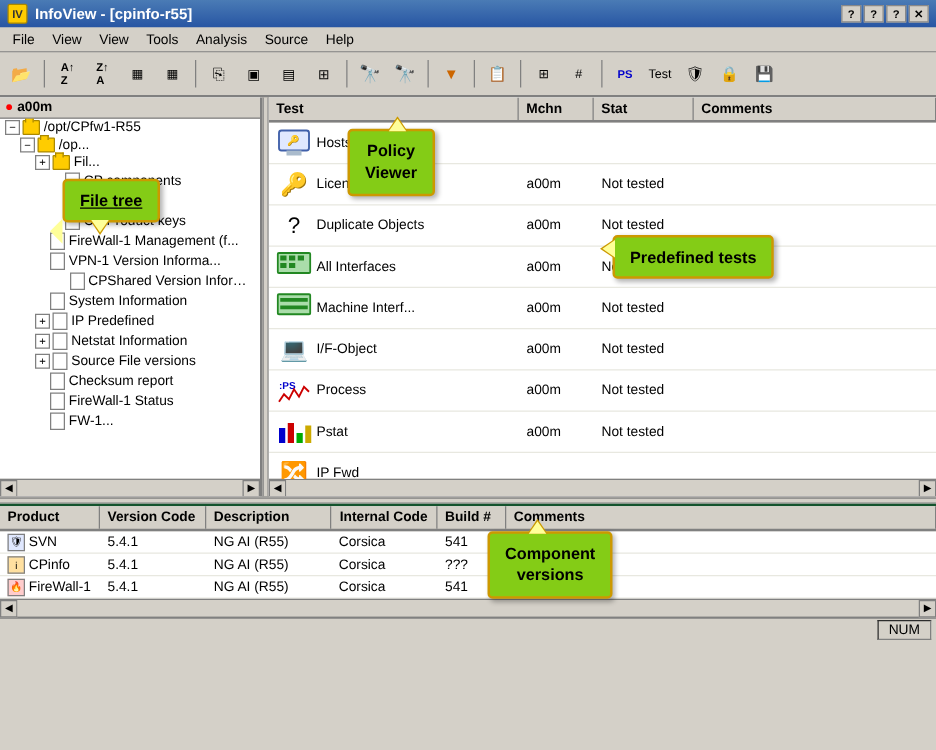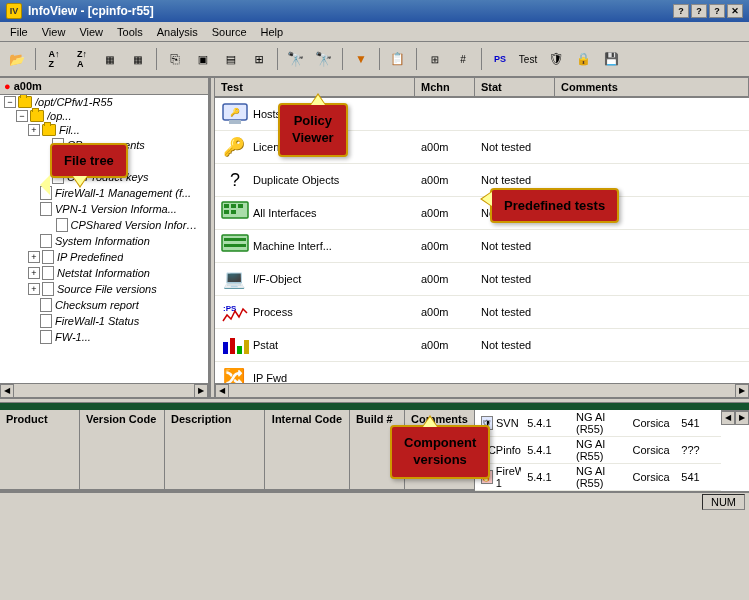--- a/index.html
+++ b/index.html
@@ -133,21 +133,21 @@
       border: 1px solid #aa8800;
       border-bottom: none;
     }
     .tree-item .file-icon {
       width: 12px; height: 14px;
       background: white;
       border: 1px solid #808080;
       margin-right: 3px; flex-shrink: 0;
       font-size: 7px;
     }
-    .tree-item-label { font-size: 11px; overflow: hidden; text-overflow: ellipsis; font-style: italic; }
+    .tree-item-label { font-size: 11px; overflow: hidden; text-overflow: ellipsis; }
     
     .right-panel {
       flex: 1;
       background: white;
       overflow: hidden;
       display: flex; flex-direction: column;
     }
     .right-header {
       display: flex;
       background: #d4d0c8;
@@ -196,23 +196,23 @@
       background: #d4d0c8;
       border: 1px solid #808080;
       display: flex; align-items: center; justify-content: center;
       font-size: 8px; cursor: pointer;
     }
     .scroll-track { flex: 1; height: 100%; background: #d4d0c8; }
     
     .bottom-panel {
       flex: 1;
       display: flex;
-      flex-direction: row;
+      flex-direction: column;
       background: white;
-      border-top: 7px solid #14532d;
+      border-top: 2px solid #14532d;
     }
     .bottom-table-header {
       display: flex;
       background: #d4d0c8;
       border-bottom: 2px solid #808080;
     }
     .bottom-col {
       padding: 3px 6px;
       border-right: 1px solid #808080;
       font-size: 11px;
@@ -252,21 +252,21 @@
       justify-content: flex-end;
     }
     .status-item {
       border: 1px inset #808080;
       padding: 1px 8px;
       font-size: 11px;
     }
     
     .callout {
       position: absolute;
-      background: #b91c1c;
+      background: #84cc16;
       border: 2px solid #cc9900;
       border-radius: 4px;
       padding: 8px 12px;
       font-size: 13px;
       font-weight: bold;
       color: #000;
       z-index: 100;
       box-shadow: 2px 2px 4px rgba(0,0,0,0.3);
     }
     .callout::after {
@@ -656,21 +656,21 @@
     <div class="scroll-btn">◀</div>
     <div class="scroll-track"></div>
     <div class="scroll-btn">▶</div>
   </div>
 </div>
 
 <div class="status-bar">
   <div class="status-item">NUM</div>
 </div>
 
-<div class="callout callout-filetree" style="left:50px; top:143px;">
+<div class="callout callout-filetree" style="left:50px; top:143px;text-decoration:underline;">
   <span>File tree</span>
   <div style="position:absolute;bottom:-12px;left:20px;width:0;height:0;border-left:8px solid transparent;border-right:8px solid transparent;border-top:12px solid #cc9900;"></div>
   <div style="position:absolute;bottom:-10px;left:21px;width:0;height:0;border-left:7px solid transparent;border-right:7px solid transparent;border-top:10px solid #ffff99;"></div>
 </div>
 
 <div class="callout" style="left:278px; top:103px; text-align:center; line-height:1.3;">
   <span>Policy<br>Viewer</span>
   <div style="position:absolute;top:-12px;left:30px;width:0;height:0;border-left:8px solid transparent;border-right:8px solid transparent;border-bottom:12px solid #cc9900;"></div>
   <div style="position:absolute;top:-10px;left:31px;width:0;height:0;border-left:7px solid transparent;border-right:7px solid transparent;border-bottom:10px solid #ffff99;"></div>
 </div>

